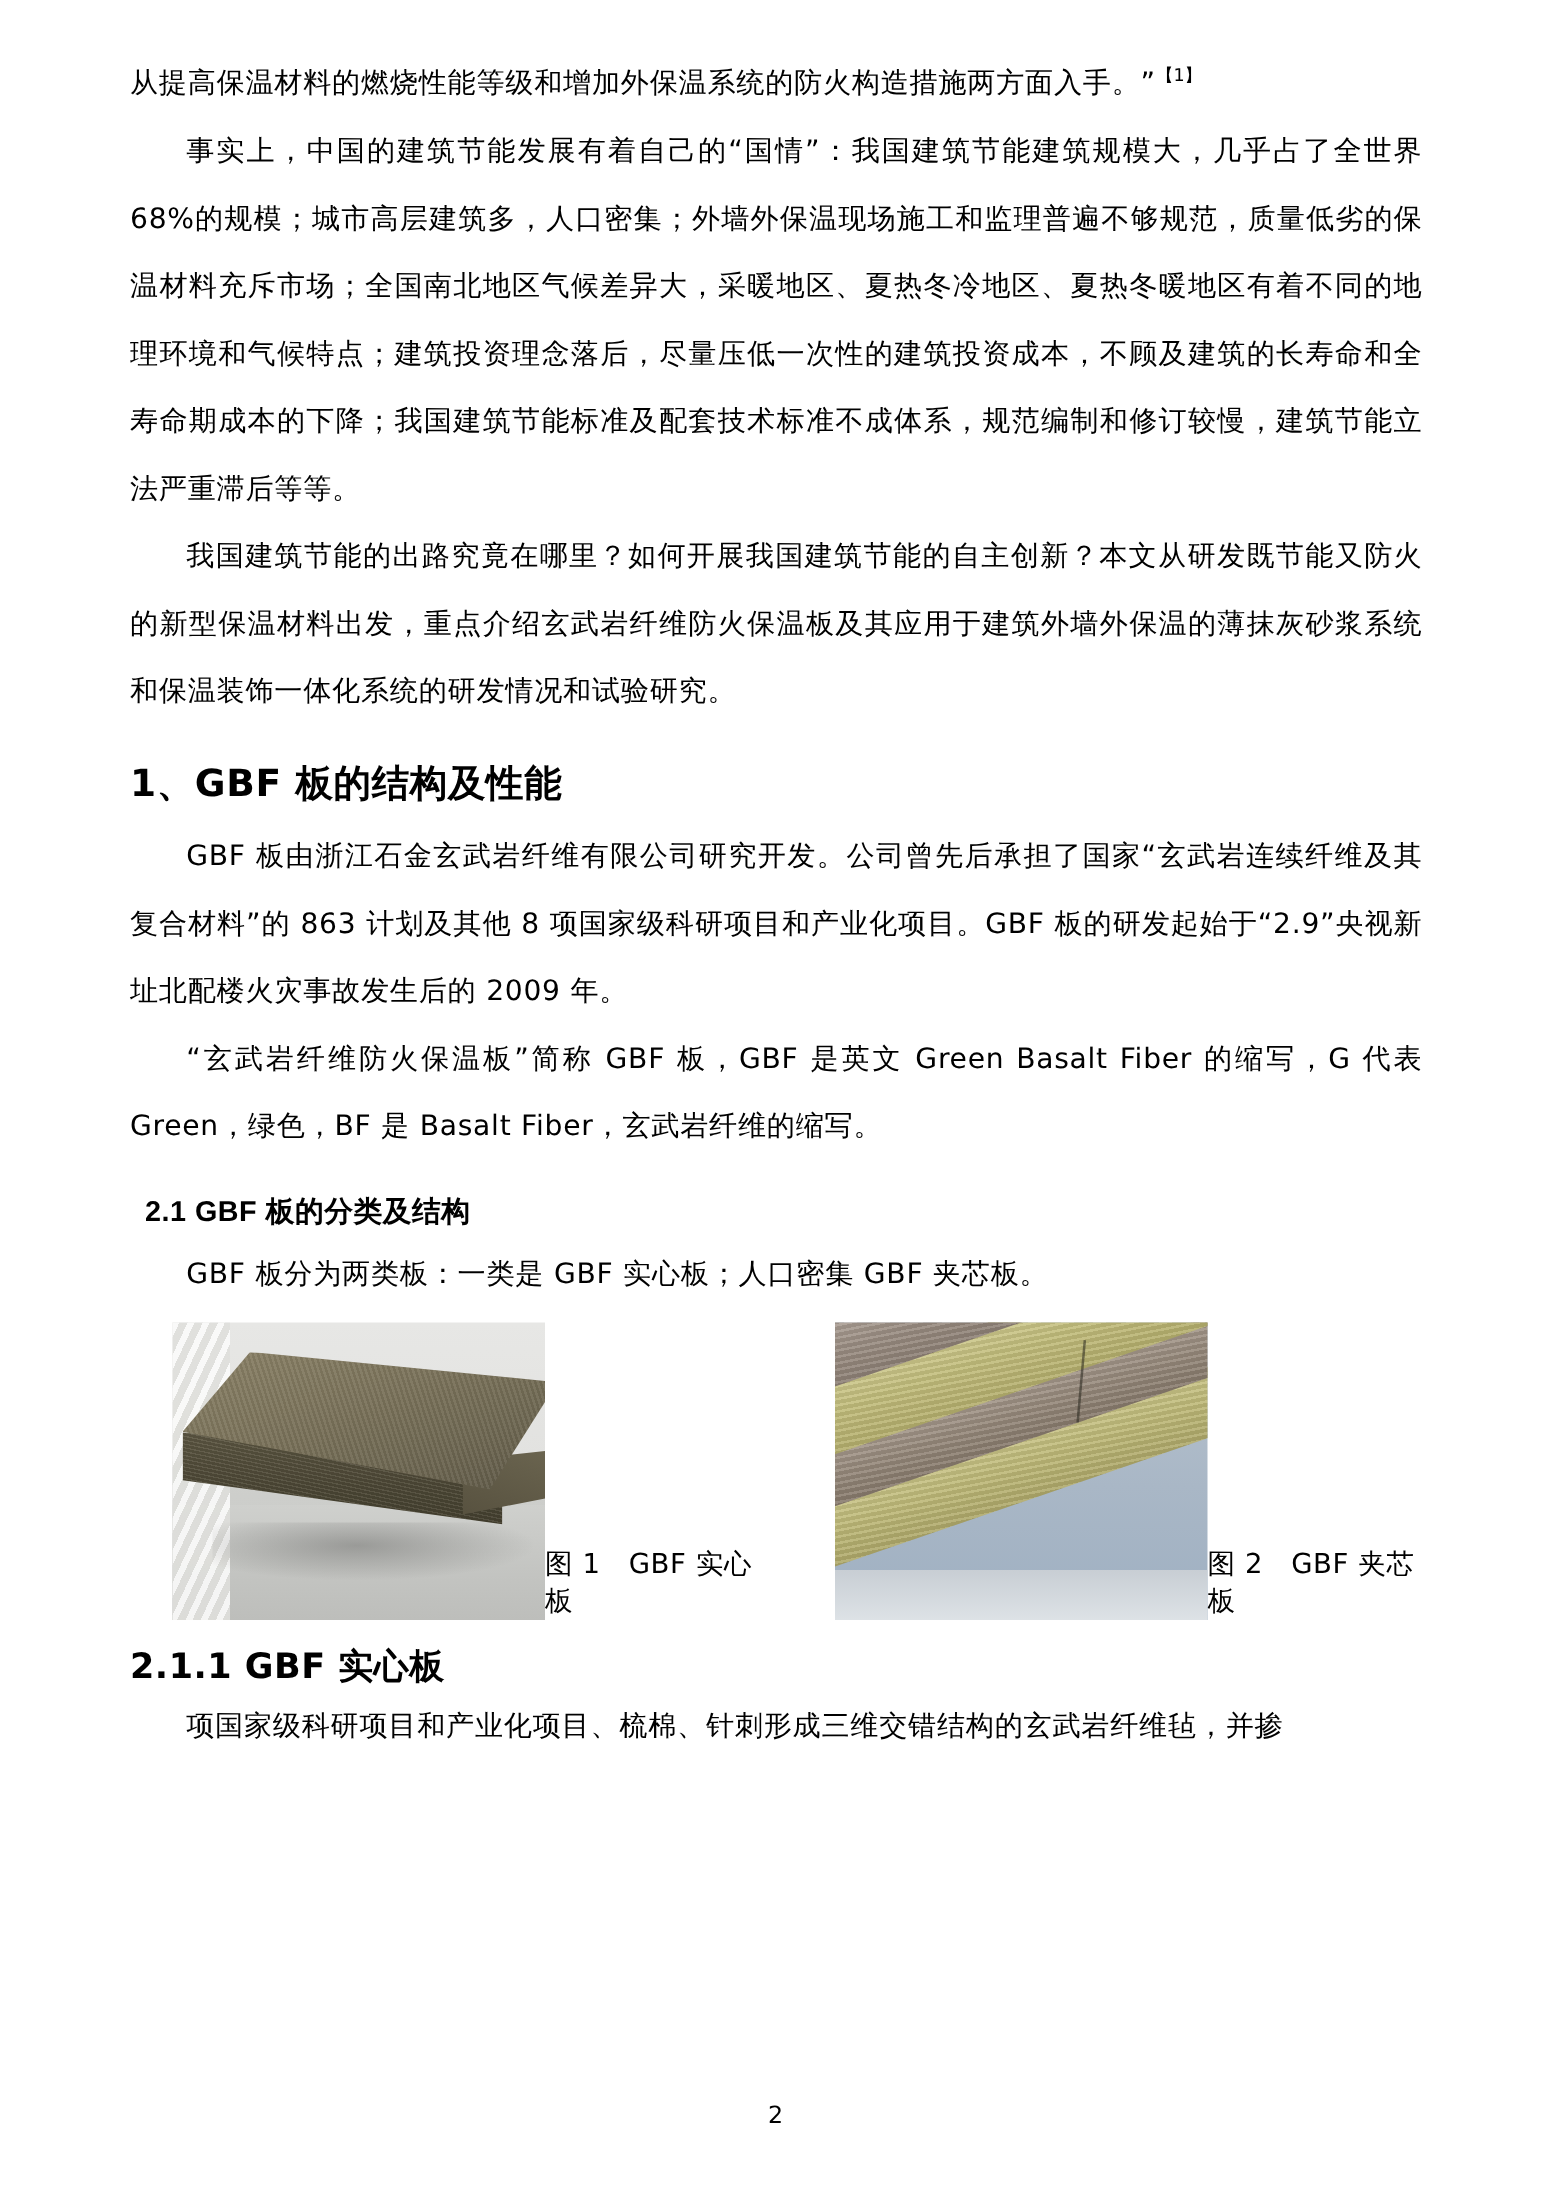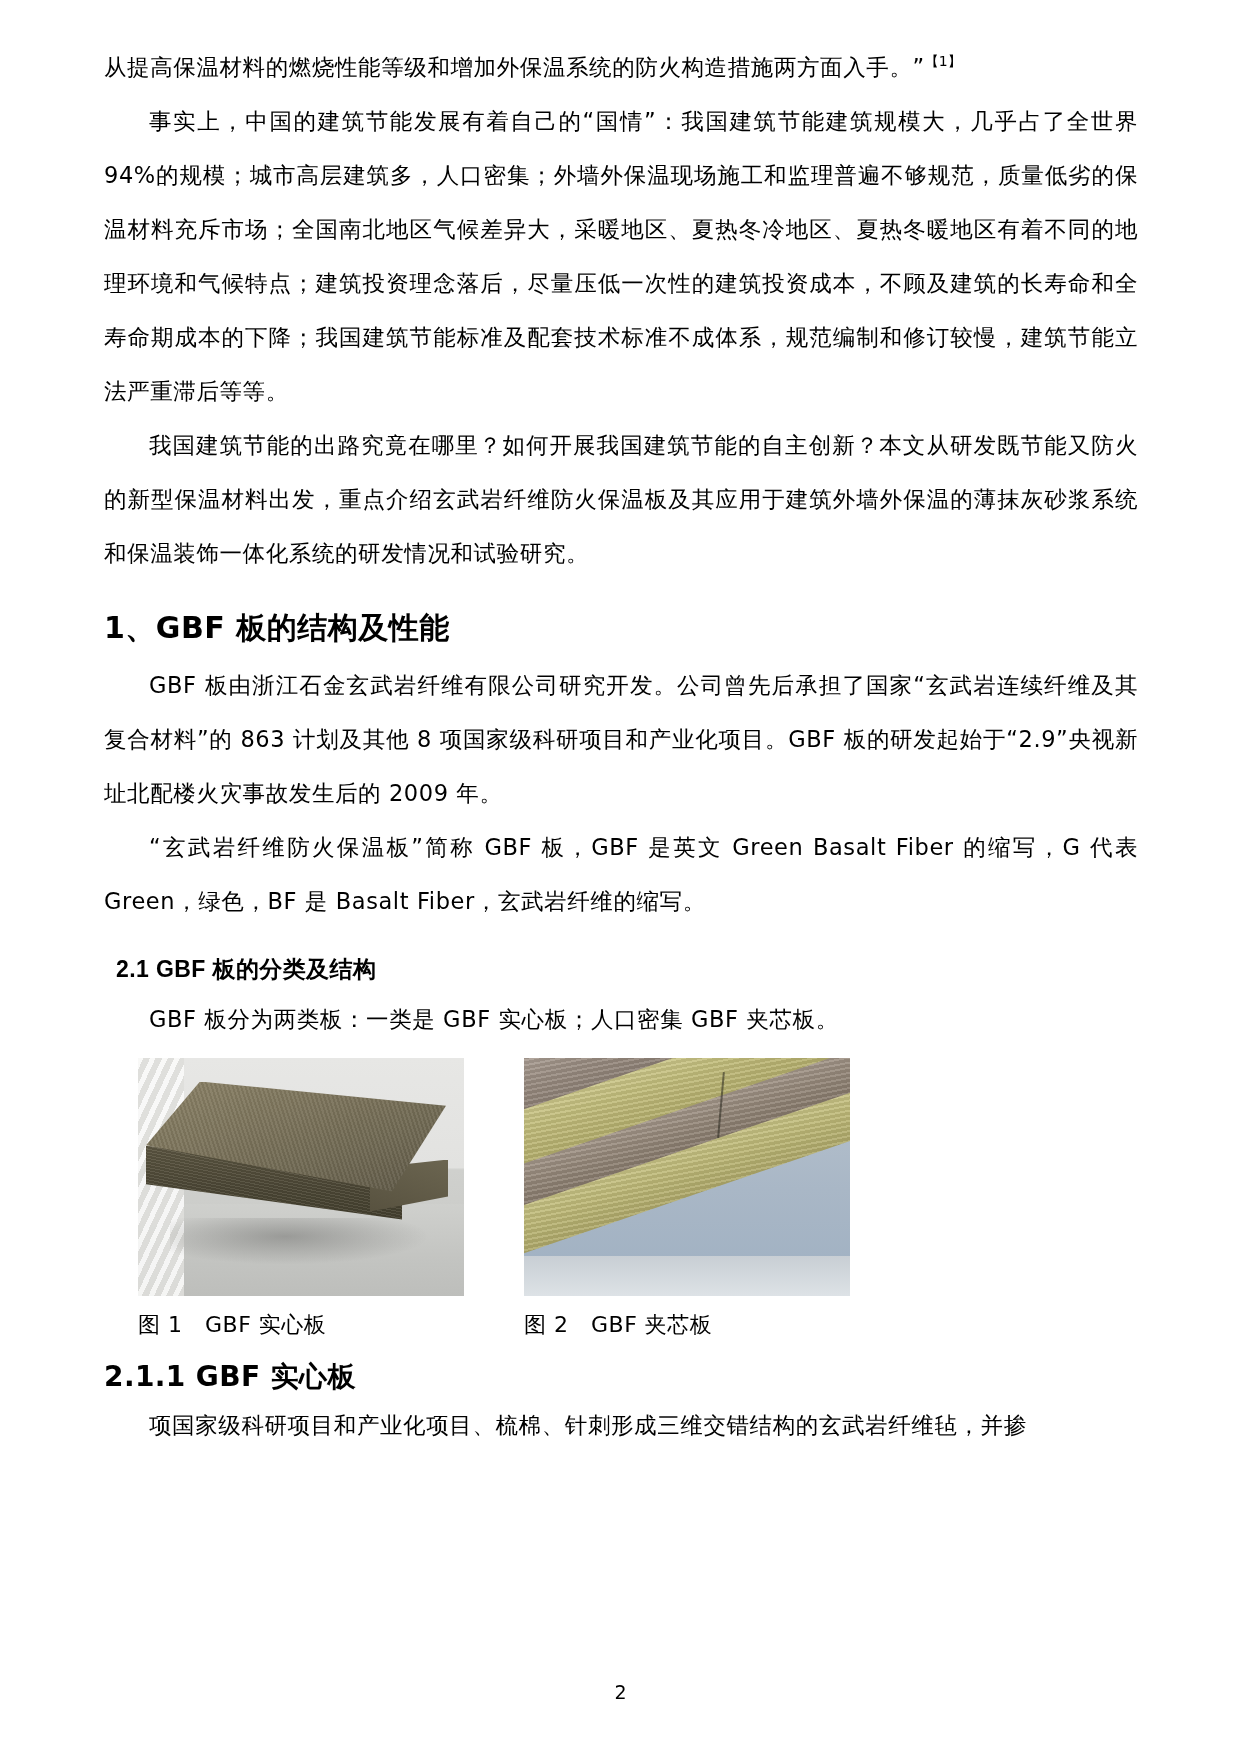--- a/index.html
+++ b/index.html
@@ -71,22 +71,22 @@
 
   .figure-row {
     display: flex;
     justify-content: flex-start;
     gap: 60px;
     margin-top: 12px;
     padding-left: 34px;
   }
   .figure-block {
     display: flex;
-    flex-direction: column;
-    align-items: flex-start;
+    flex-direction: row;
+    align-items: flex-end;
   }
 
   .photo {
     width: 326px;
     height: 238px;
     position: relative;
     overflow: hidden;
     background: #d8d9d6;
   }
 
@@ -205,21 +205,21 @@
     font-size: 19px;
   }
 </style>
 </head>
 <body>
 
 <div class="page">
 
   <p class="body-text para"><span>从提高保温材料的燃烧性能等级和增加外保温系统的防火构造措施两方面入手。”</span><span class="sup">【1】</span></p>
 
-  <p class="body-text para indent">事实上，中国的建筑节能发展有着自己的“国情”：我国建筑节能建筑规模大，几乎占了全世界 94%的规模；城市高层建筑多，人口密集；外墙外保温现场施工和监理普遍不够规范，质量低劣的保温材料充斥市场；全国南北地区气候差异大，采暖地区、夏热冬冷地区、夏热冬暖地区有着不同的地理环境和气候特点；建筑投资理念落后，尽量压低一次性的建筑投资成本，不顾及建筑的长寿命和全寿命期成本的下降；我国建筑节能标准及配套技术标准不成体系，规范编制和修订较慢，建筑节能立法严重滞后等等。</p>
+  <p class="body-text para indent">事实上，中国的建筑节能发展有着自己的“国情”：我国建筑节能建筑规模大，几乎占了全世界 68%的规模；城市高层建筑多，人口密集；外墙外保温现场施工和监理普遍不够规范，质量低劣的保温材料充斥市场；全国南北地区气候差异大，采暖地区、夏热冬冷地区、夏热冬暖地区有着不同的地理环境和气候特点；建筑投资理念落后，尽量压低一次性的建筑投资成本，不顾及建筑的长寿命和全寿命期成本的下降；我国建筑节能标准及配套技术标准不成体系，规范编制和修订较慢，建筑节能立法严重滞后等等。</p>
 
   <p class="body-text para indent">我国建筑节能的出路究竟在哪里？如何开展我国建筑节能的自主创新？本文从研发既节能又防火的新型保温材料出发，重点介绍玄武岩纤维防火保温板及其应用于建筑外墙外保温的薄抹灰砂浆系统和保温装饰一体化系统的研发情况和试验研究。</p>
 
   <h2 class="heading1">1、GBF 板的结构及性能</h2>
 
   <p class="body-text para indent">GBF 板由浙江石金玄武岩纤维有限公司研究开发。公司曾先后承担了国家“玄武岩连续纤维及其复合材料”的 863 计划及其他 8 项国家级科研项目和产业化项目。GBF 板的研发起始于“2.9”央视新址北配楼火灾事故发生后的 2009 年。</p>
 
   <p class="body-text para indent">“玄武岩纤维防火保温板”简称 GBF 板，GBF 是英文 Green Basalt Fiber 的缩写，G 代表 Green，绿色，BF 是 Basalt Fiber，玄武岩纤维的缩写。</p>
 
   <h3 class="heading2">2.1 GBF 板的分类及结构</h3>

